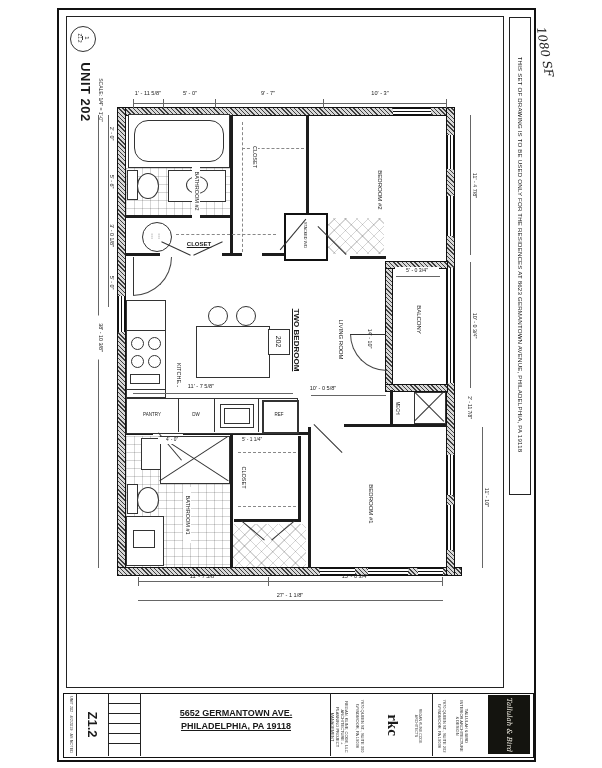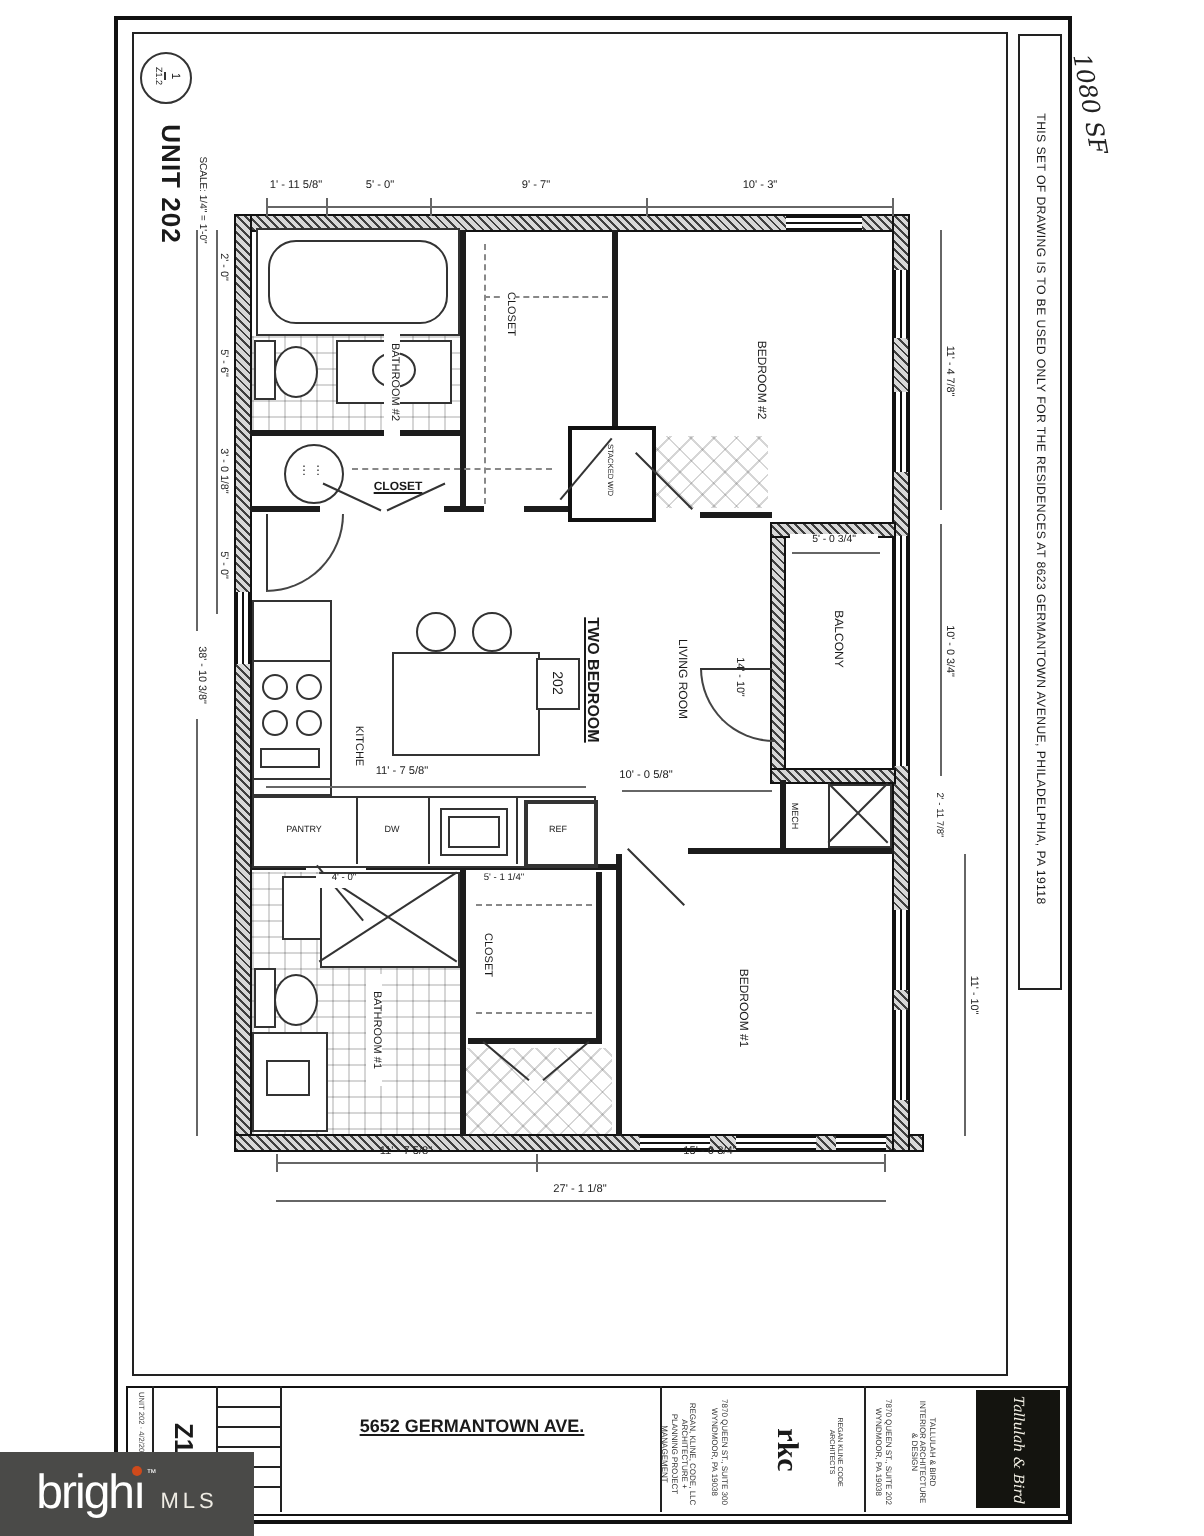--- a/index.html
+++ b/index.html
@@ -236,32 +236,26 @@
   <div class="a tb-line" style="left:109px;top:713px;width:31px;height:1px;"></div>
   <div class="a tb-line" style="left:109px;top:723px;width:31px;height:1px;"></div>
   <div class="a tb-line" style="left:109px;top:733px;width:31px;height:1px;"></div>
   <div class="a tb-line" style="left:109px;top:743px;width:31px;height:1px;"></div>
 
   <div class="a r90 lbl" style="left:42px;top:721px;width:56px;height:7px;font-size:3.8px;color:#444;">UNIT 202  ·  4/2/2019  ·  AS NOTED</div>
 
   <div class="a r90 lbl" style="left:72px;top:717px;width:40px;height:15px;font-size:13px;font-weight:bold;">Z1.2</div>
 
   <div class="a lbl" style="left:150px;top:708px;width:172px;height:11px;font-size:9px;font-weight:bold;text-decoration:underline;">5652 GERMANTOWN AVE.</div>
+  <div class="a lbl" style="left:150px;top:721px;width:172px;height:11px;font-size:9px;font-weight:bold;text-decoration:underline;">PHILADELPHIA, PA 19118</div>
 
   <div class="a r90 micro lbl" style="left:312px;top:719px;width:54px;height:16px;">REGAN, KLINE, CODE, LLC ARCHITECTURE + PLANNING PROJECT MANAGEMENT</div>
   <div class="a r90 micro lbl" style="left:332px;top:720px;width:54px;height:12px;">7870 QUEEN ST., SUITE 300 WYNDMOOR, PA 19038</div>
   <div class="a r90 lbl" style="left:371px;top:716px;width:44px;height:18px;font-size:15px;font-weight:bold;font-family:'Liberation Serif',serif;">rkc</div>
   <div class="a r90 micro lbl" style="left:391px;top:721px;width:54px;height:10px;font-size:3.5px;">REGAN KLINE CODE ARCHITECTS</div>
 
   <div class="a r90 micro lbl" style="left:414px;top:720px;width:54px;height:12px;">7870 QUEEN ST., SUITE 202 WYNDMOOR, PA 19038</div>
   <div class="a r90 micro lbl" style="left:434px;top:719px;width:54px;height:14px;">TALLULAH &amp; BIRD INTERIOR ARCHITECTURE &amp; DESIGN</div>
   <div class="a" style="left:488px;top:695px;width:42px;height:59px;background:#14140f;"></div>
   <div class="a r90 lbl" style="left:482px;top:720px;width:54px;height:10px;font-size:7px;color:#f4f1e6;font-family:'DejaVu Serif',serif;font-style:italic;">Tallulah &amp; Bird</div>
 
-  <div class="a" style="left:0px;top:726px;width:127px;height:42px;background:#4a4a48;display:flex;align-items:center;justify-content:center;z-index:50;">
-    <span style="position:relative;color:#fff;font-size:24px;font-weight:500;letter-spacing:-1px;line-height:1;">
-      <span>brigh</span><span>ı</span><span style="position:absolute;right:1px;top:-2px;width:5px;height:5px;border-radius:50%;background:#cf4a1b;"></span>
-    </span>
-    <span style="color:#fff;font-size:5px;align-self:flex-start;margin:8px 2px 0 1px;">™</span>
-    <span style="color:#efece4;font-size:11px;letter-spacing:2px;margin-top:8px;">MLS</span>
-  </div>
 
 </div>
 
 </body></html>

